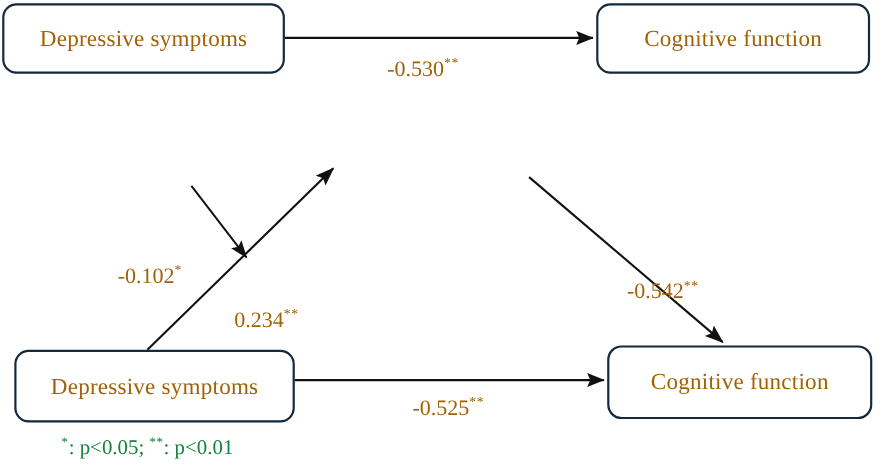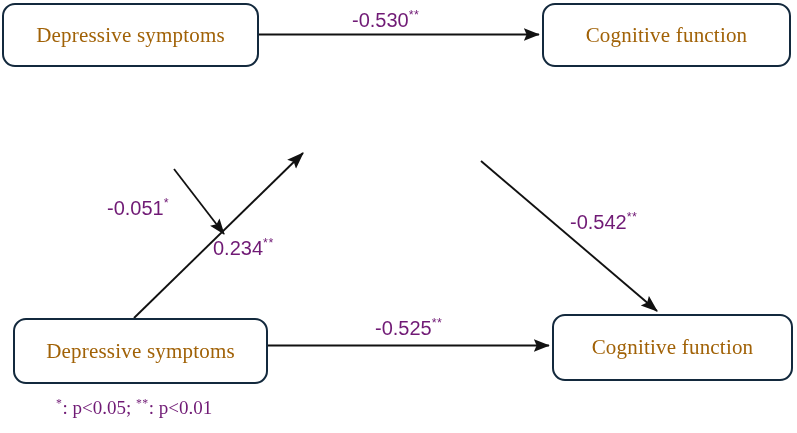--- a/index.html
+++ b/index.html
@@ -38,40 +38,41 @@
   .node-label {
     font-family: "Liberation Serif", "DejaVu Serif", serif;
     font-size: 21px;
     line-height: 1;
     letter-spacing: 0.2px;
     color: #a16207;
     white-space: nowrap;
   }
   .edge-label {
     position: absolute;
-    font-family: Liberation Sans, sans-serif;
+    font-family: Liberation Serif, serif;
     font-size: 20px;
     line-height: 1;
-    color: #701a75;
+    color: #a16207;
     white-space: nowrap;
+    margin-top: 43px;
   }
   .edge-label sup {
     font-size: 0.62em;
     vertical-align: super;
     line-height: 0;
     letter-spacing: 0.5px;
   }
   .footnote {
     position: absolute;
     left: 56px;
     top: 398px;
     font-family: "Liberation Serif", "DejaVu Serif", serif;
     font-size: 19px;
     line-height: 1;
-    color: #701a75;
+    color: #15803d;
     white-space: nowrap;
   }
   .footnote sup {
     font-size: 0.62em;
     vertical-align: super;
     line-height: 0;
     letter-spacing: 0.5px;
   }
 
   
@@ -131,21 +132,21 @@
 
   <div class="node-box" id="box-bot-outcome">
     <span class="node-label">Cognitive function</span>
   </div>
 
   <div class="edge-label" id="lbl-top-direct">
     <span>-0.530</span><sup>**</sup>
   </div>
 
   <div class="edge-label" id="lbl-gender-adl">
-    <span>-0.051</span><sup>*</sup>
+    <span>-0.102</span><sup>*</sup>
   </div>
 
   <div class="edge-label" id="lbl-dep-adl">
     <span>0.234</span><sup>**</sup>
   </div>
 
   <div class="edge-label" id="lbl-adl-cog">
     <span>-0.542</span><sup>**</sup>
   </div>
 

